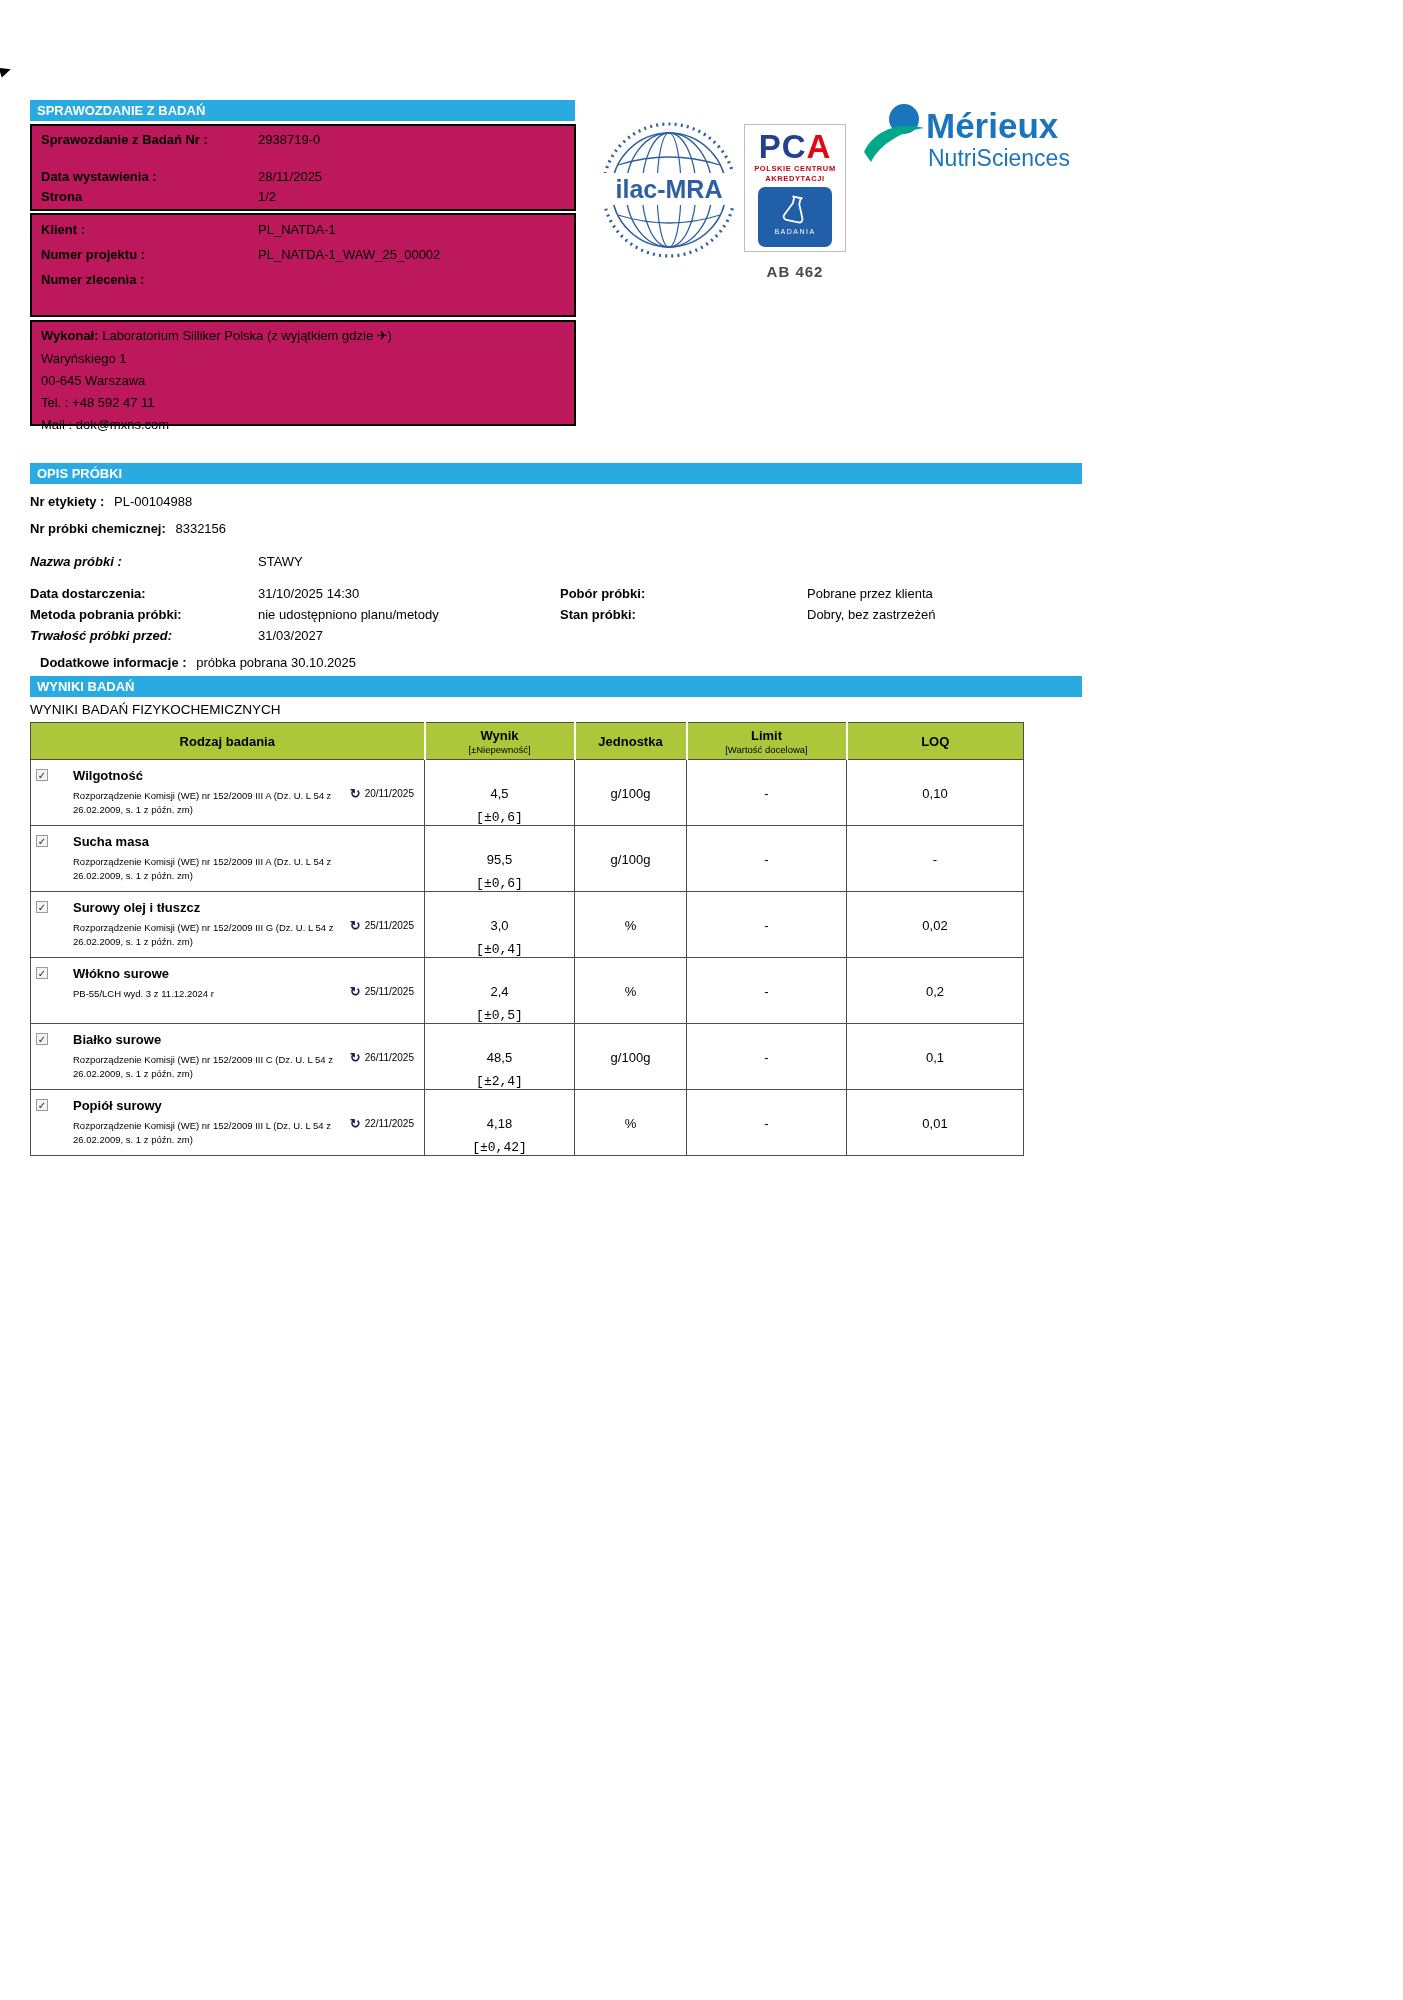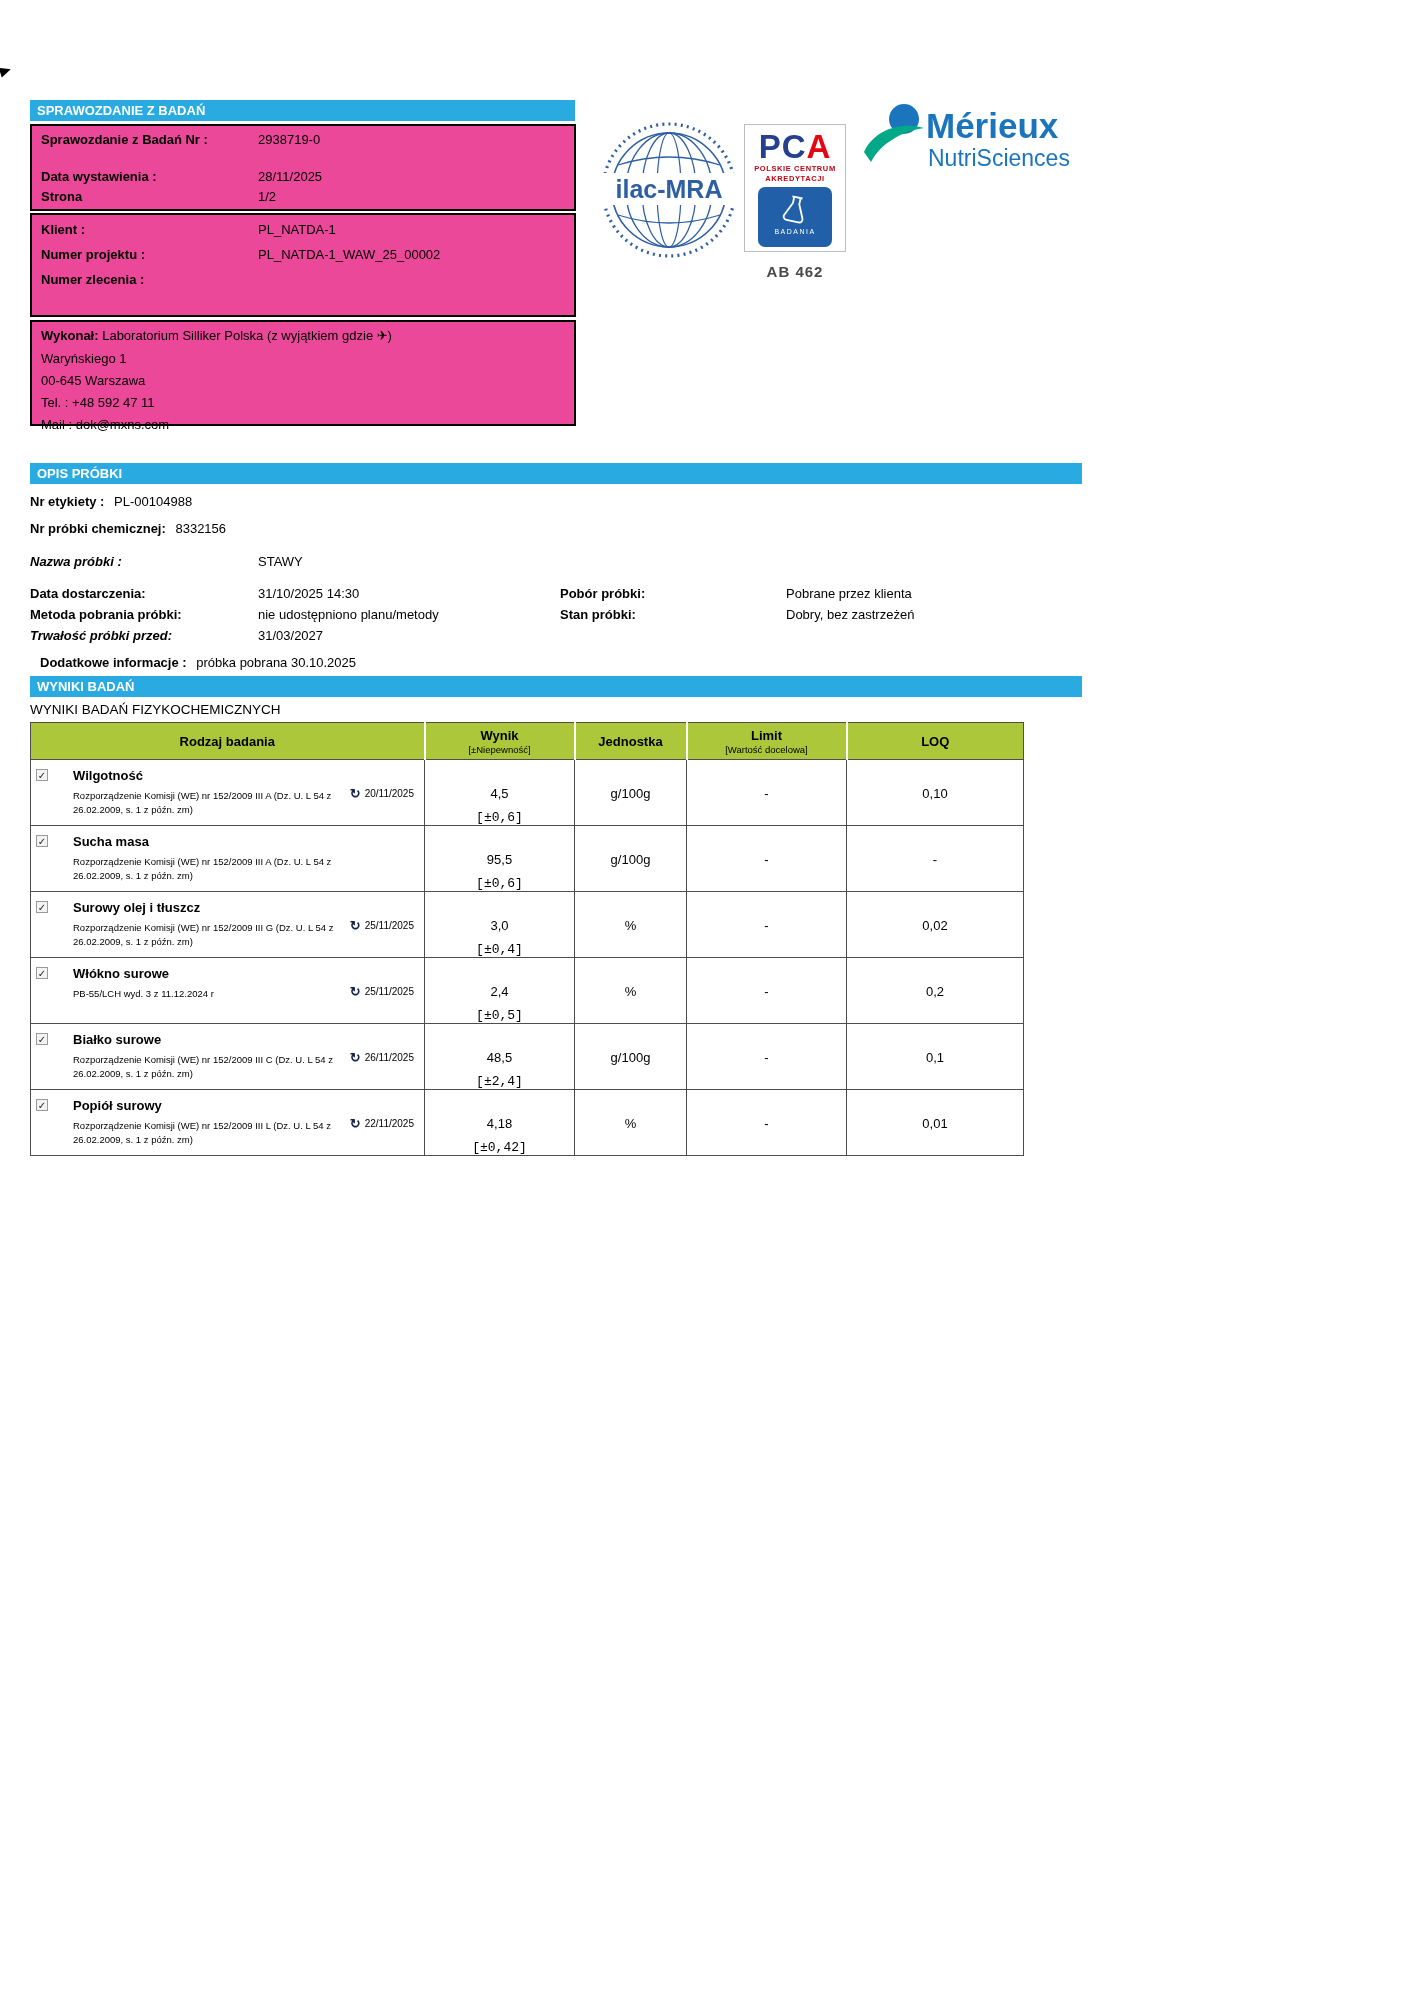--- a/index.html
+++ b/index.html
@@ -8,33 +8,33 @@
   .page { position:relative; width:1403px; height:2000px; background:#fff; overflow:hidden; }
   .abs { position:absolute; }
 
   
   .bar { position:absolute; left:30px; background:#29ABE2; color:#fff;
          font-weight:bold; font-size:13px; line-height:21px; height:21px; padding:0 7px; }
   .bar-narrow { width:545px; }
   .bar-wide { width:1052px; }
 
   
-  .box { position:absolute; left:30px; width:546px; border:2px solid #000; background:#ec4899; }
+  .box { position:absolute; left:30px; width:546px; border:2px solid #000; background:#be185d; }
   .kvrow { position:absolute; left:9px; width:520px; font-size:13px; white-space:nowrap; }
   .kvrow .lbl { font-weight:bold; }
   .kvrow .v { position:absolute; left:217px; }
   .addr { position:absolute; left:9px; font-size:13px; white-space:nowrap; }
 
   
   .srow { position:absolute; left:30px; width:1060px; font-size:13px; white-space:nowrap; }
   .srow .lbl { font-weight:bold; }
   .srow .ital { font-style:italic; }
   .srow .v1 { position:absolute; left:228px; font-weight:normal; font-style:normal; }
   .srow .l2 { position:absolute; left:530px; font-weight:bold; }
-  .srow .v2 { position:absolute; left:756px; }
+  .srow .v2 { position:absolute; left:777px; }
   .inlineval { font-weight:normal; margin-left:6px; }
 
   .subsection-title { position:absolute; left:30px; font-size:13.5px; font-weight:normal; }
 
   
   .results { position:absolute; left:30px; top:722px; width:993px;
              border-collapse:collapse; table-layout:fixed; font-size:13px; }
   .results th, .results td { border:1px solid #4d4d4d; }
   .results thead th { background:#ACC83A; height:37px; text-align:center;
                       vertical-align:middle; font-weight:bold; font-size:13px; padding:2px; }

